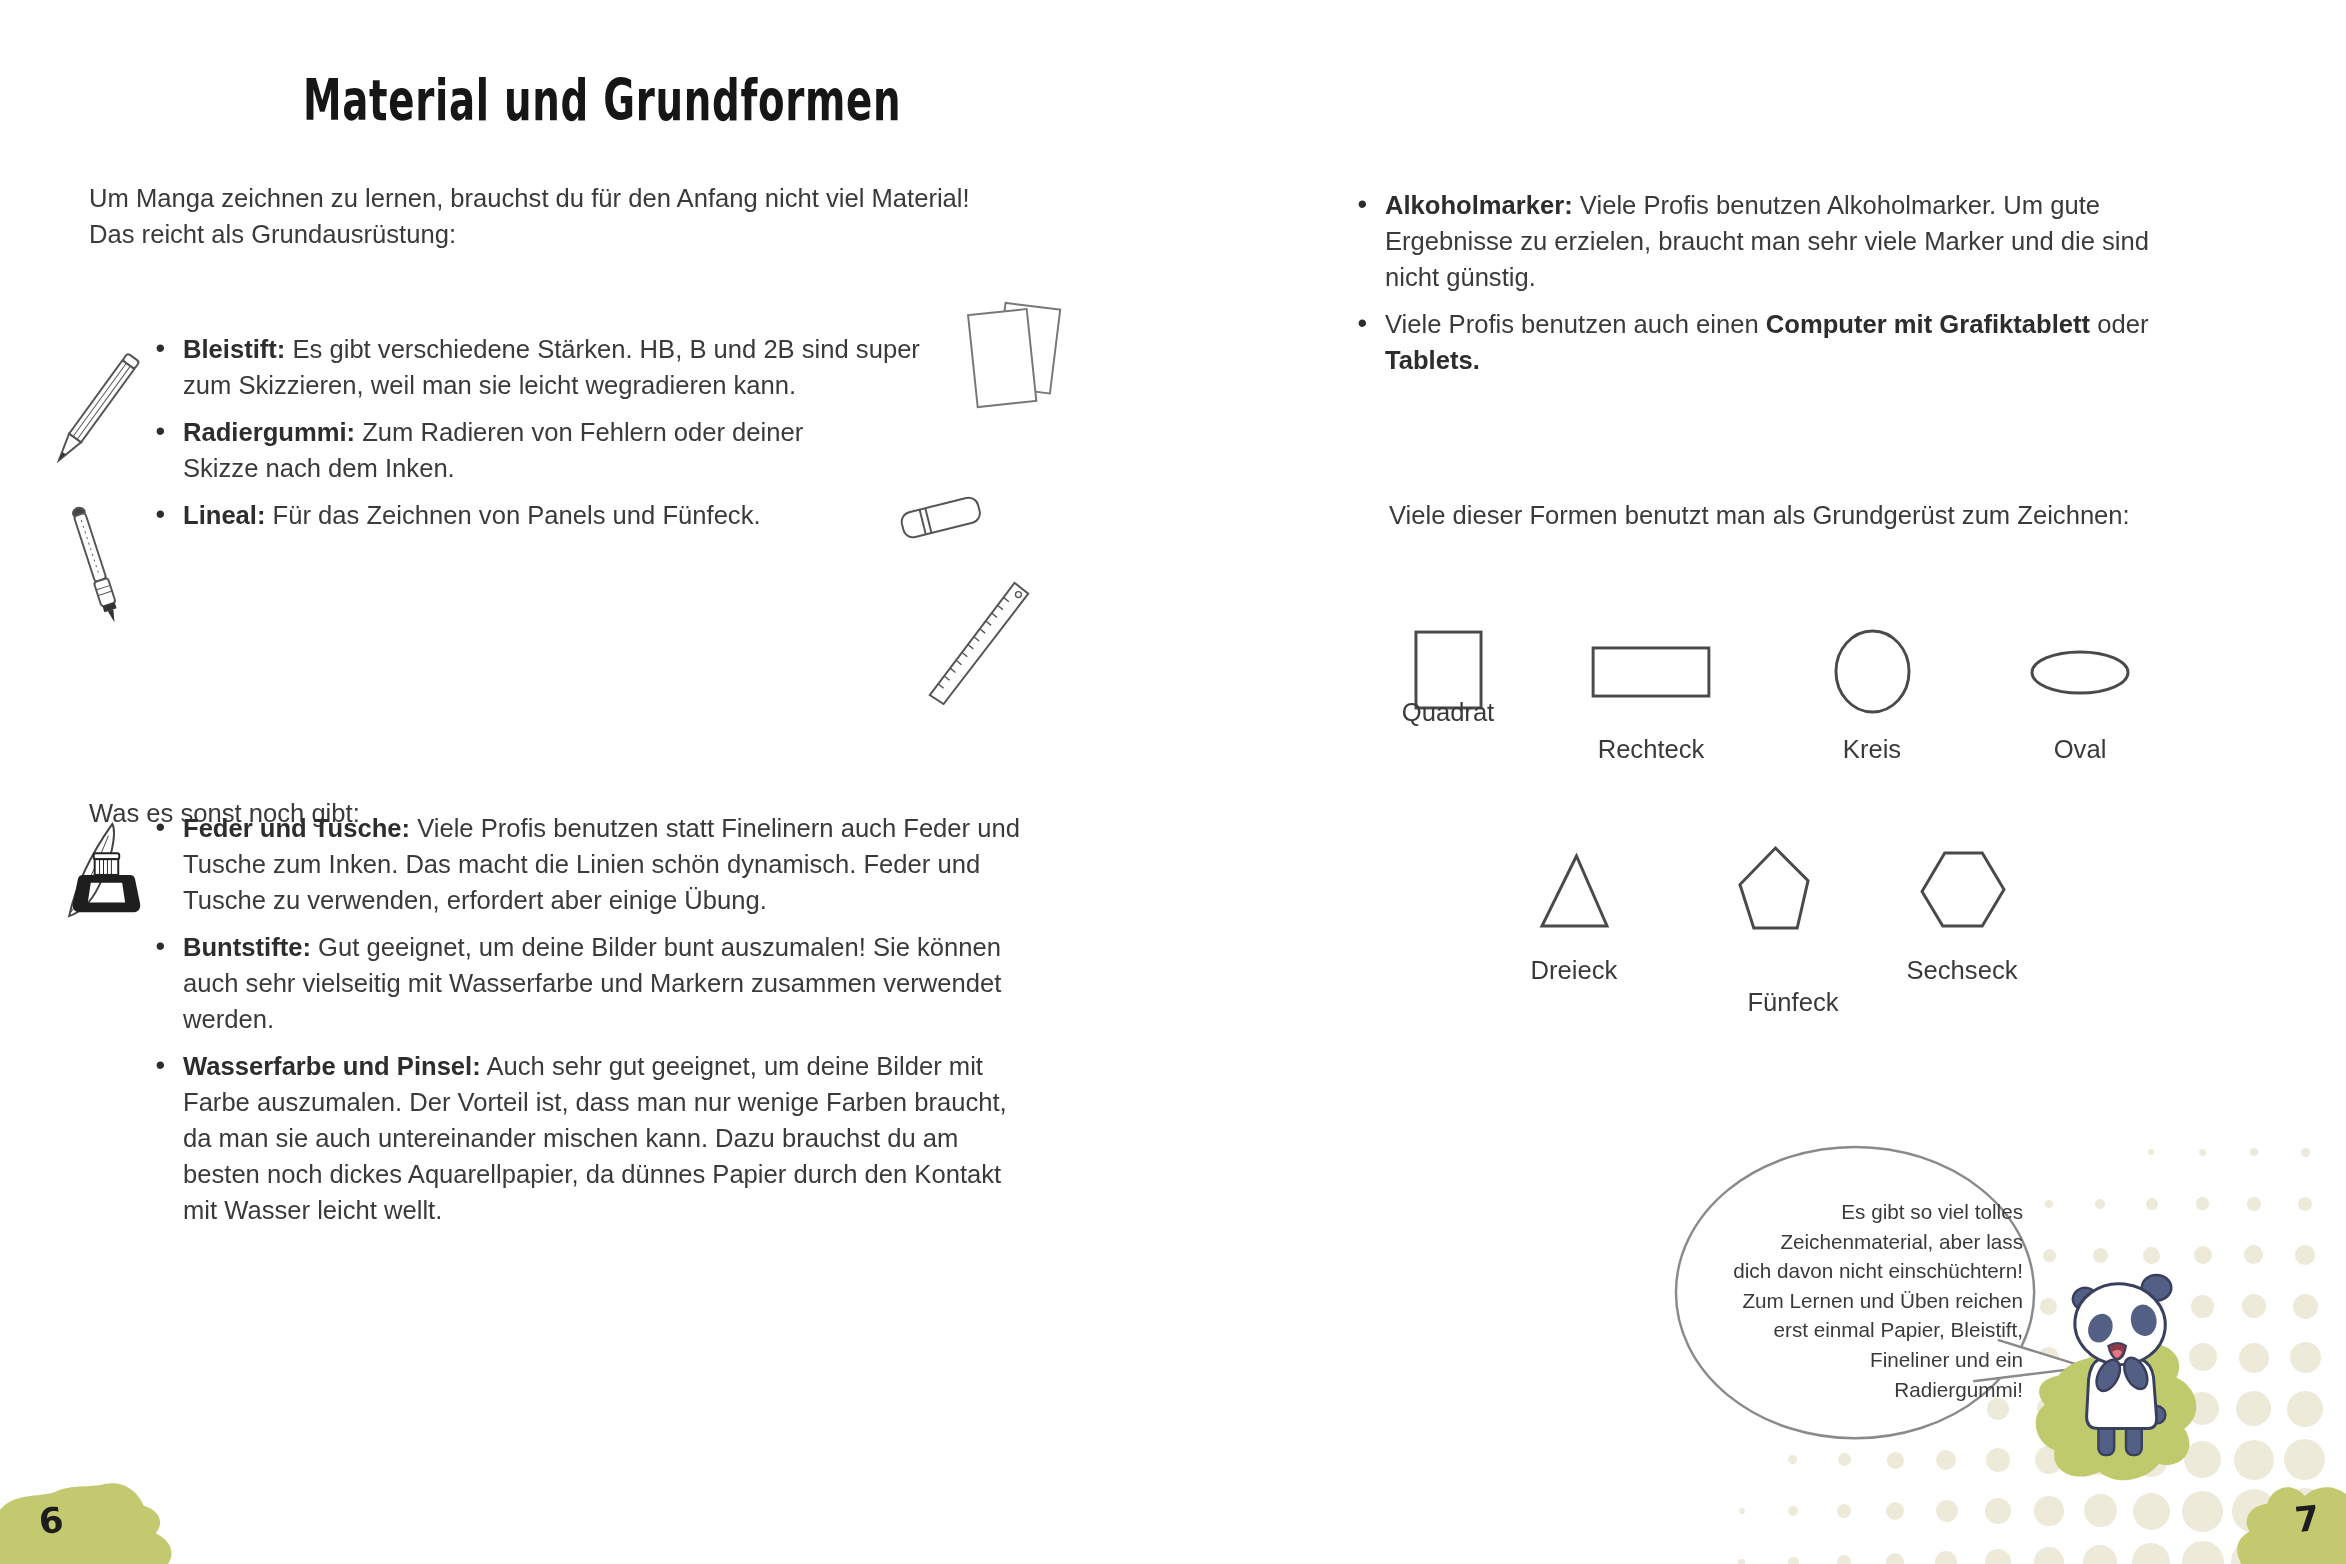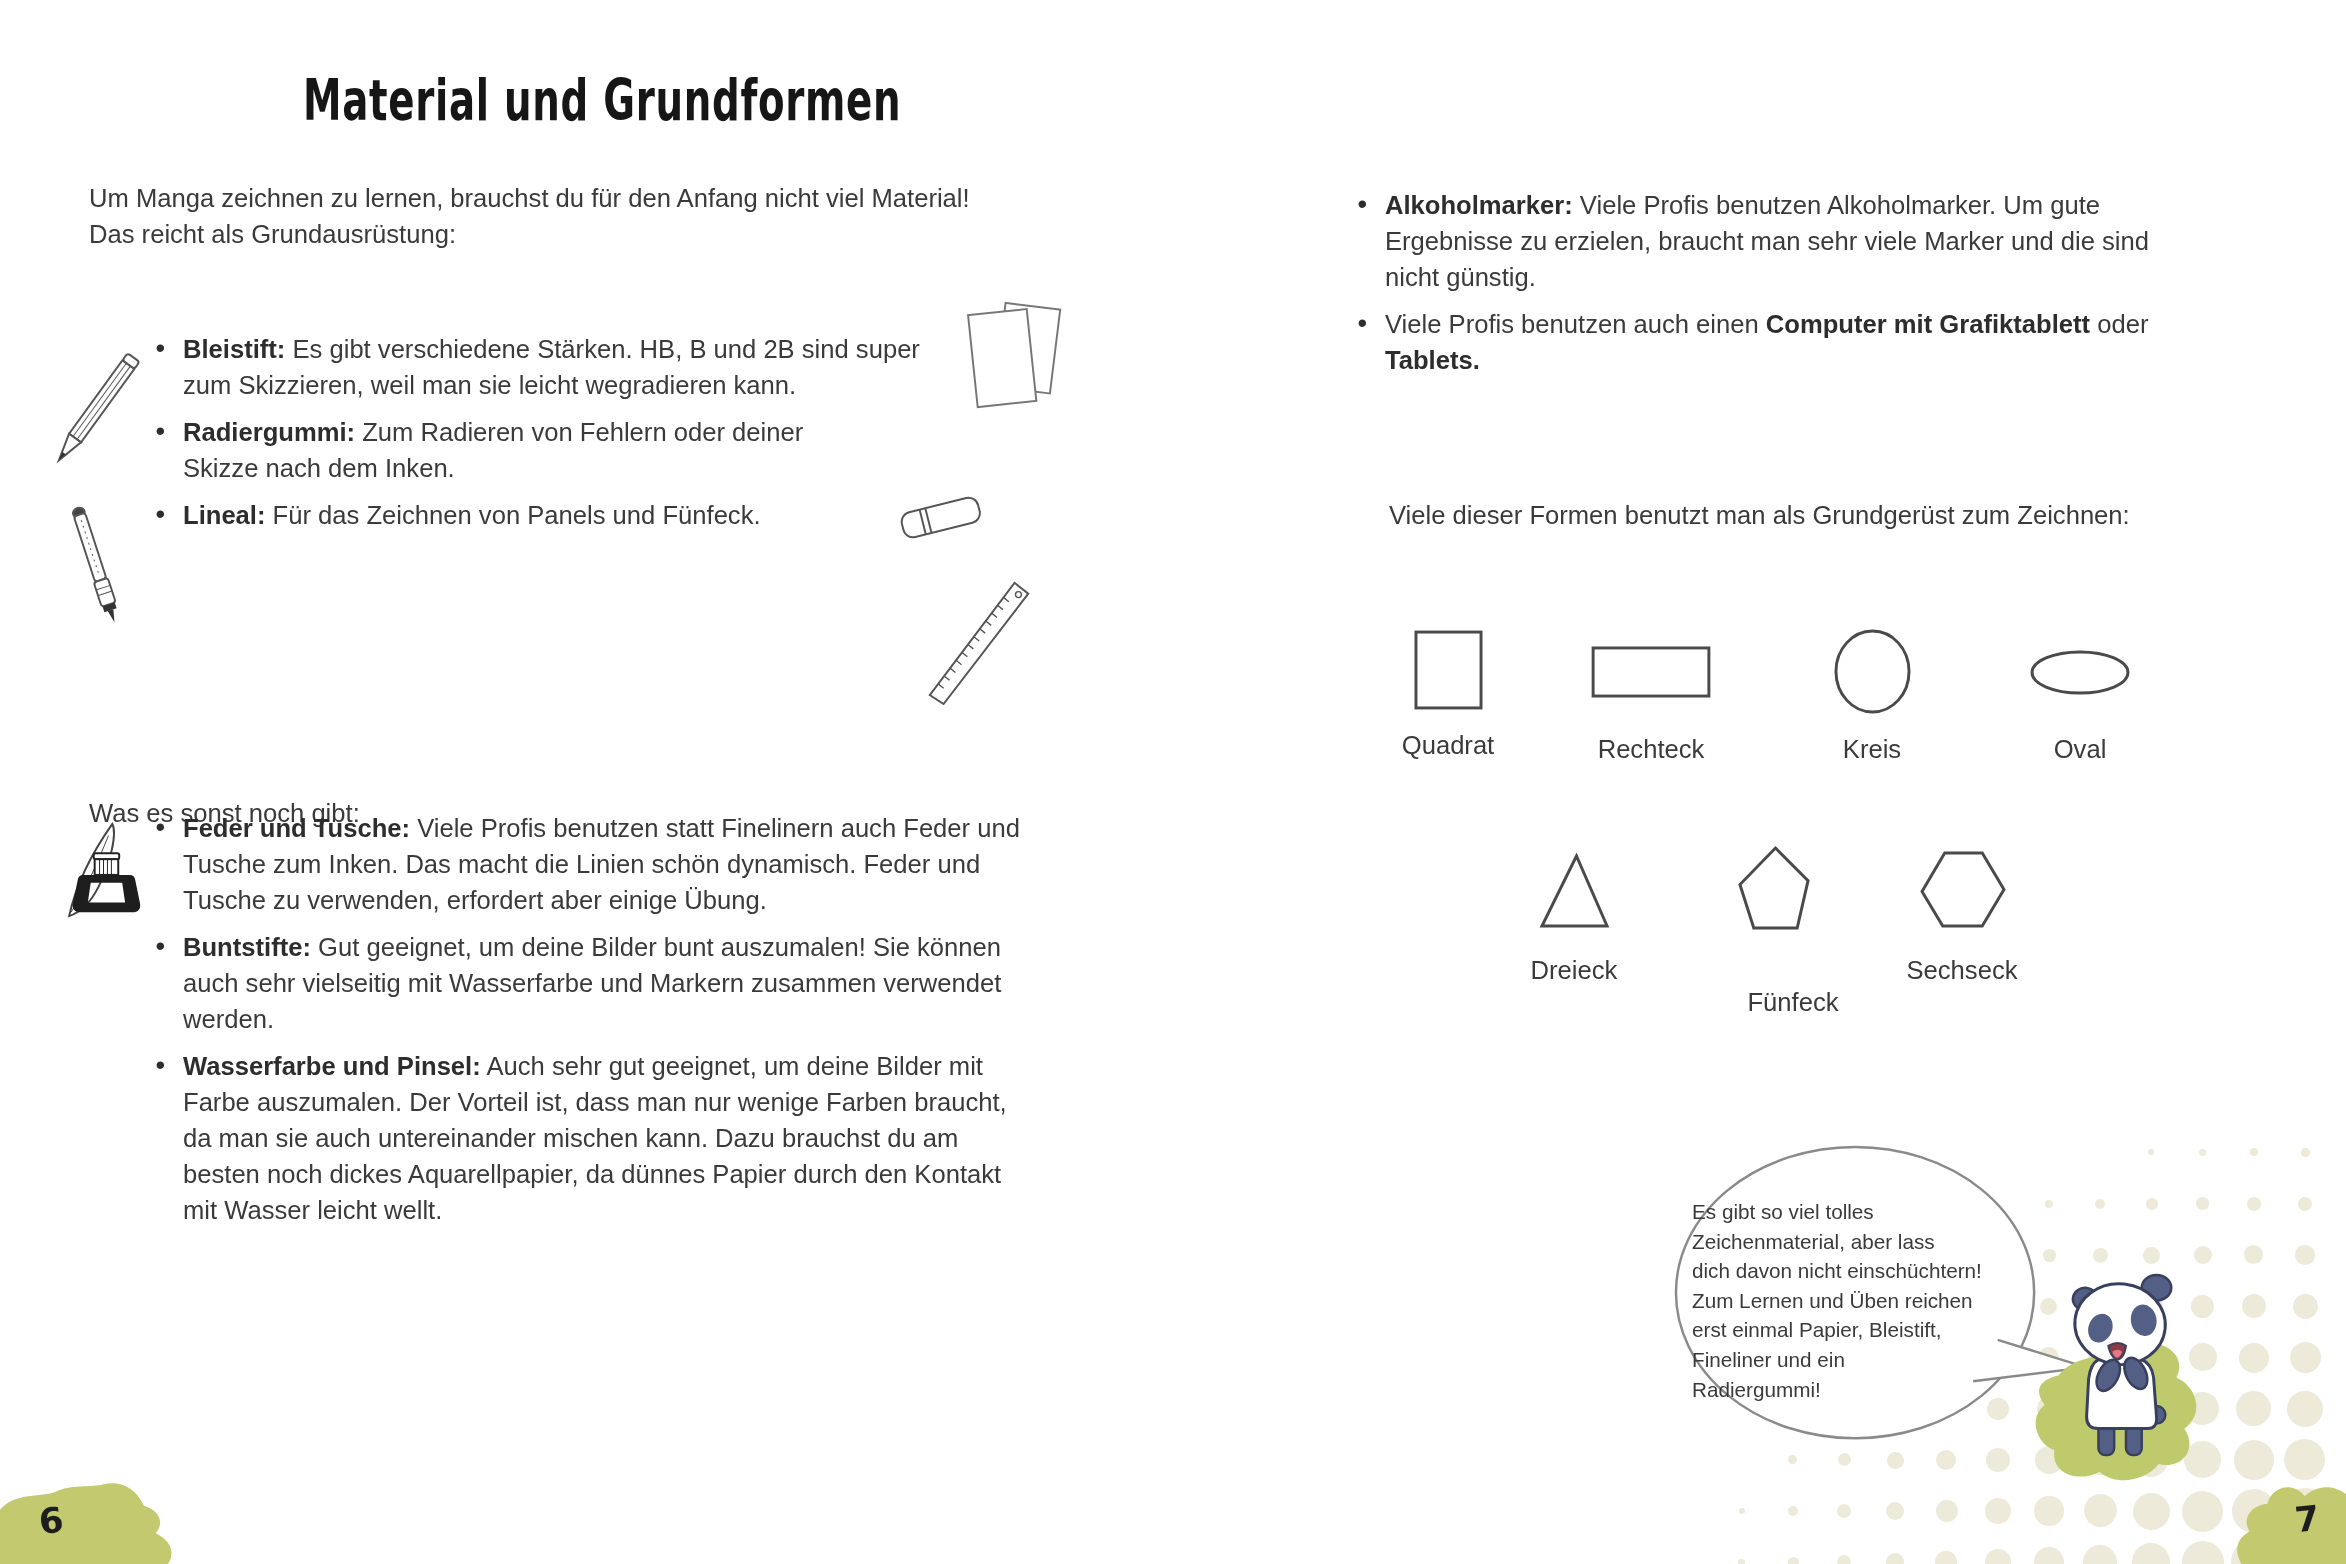--- a/index.html
+++ b/index.html
@@ -15,21 +15,21 @@
   .b{font-weight:700;color:#2d2d2d;}
   ul.blist{list-style:none;margin:0;padding:0;position:absolute;}
   ul.blist li{position:relative;margin:0 0 10.8px 0;font-size:25.6px;line-height:36px;white-space:pre-line;color:#3a3a3a;}
   ul.blist li::before{content:"\2022";position:absolute;left:-27.6px;top:-1px;font-size:27.6px;color:#2d2d2d;}
   
   .shape{position:absolute;}
   .shape svg{display:block;}
   .shape-label{position:absolute;font-size:25.6px;color:#3a3a3a;transform:translateX(-50%);white-space:nowrap;}
   
   .bubble{position:absolute;left:1673px;top:1143px;width:433px;height:313px;}
-  .bubble-text{position:absolute;left:1692px;top:1197px;width:331px;text-align:left;
+  .bubble-text{position:absolute;left:1692px;top:1197px;width:331px;text-align:right;
                font-size:20.7px;line-height:29.6px;color:#3a3a3a;white-space:pre-line;}
   
   .pagenum{position:absolute;font-size:35px;font-weight:800;color:#1d1d1d;font-family:"DejaVu Sans",sans-serif;}
   .dot{position:absolute;border-radius:50%;}
   .icon{position:absolute;}
 </style>
 </head>
 <body>
 
 <div class="canvas">
@@ -251,21 +251,21 @@
     <div class="shape" style="left:1833px;top:628px;">
       <svg width="79" height="87" viewBox="0 0 80 88">
           <ellipse cx="40" cy="44" rx="37" ry="41" fill="none" stroke="#4a4a4a" stroke-width="3"></ellipse>
         </svg>
     </div>
     <div class="shape" style="left:2029px;top:649px;">
       <svg width="102" height="47" viewBox="0 0 104 48">
           <ellipse cx="52" cy="24" rx="49" ry="21" fill="none" stroke="#4a4a4a" stroke-width="3"></ellipse>
         </svg>
     </div>
-    <div class="shape-label" style="left:1448px;top:731px;text-align:right;">Quadrat</div>
+    <div class="shape-label" style="left:1448px;top:698px;text-align:right;">Quadrat</div>
     <div class="shape-label" style="left:1651px;top:735px;">Rechteck</div>
     <div class="shape-label" style="left:1872px;top:735px;">Kreis</div>
     <div class="shape-label" style="left:2080px;top:735px;">Oval</div>
 
     <div class="shape" style="left:1539px;top:853px;">
       <svg width="71" height="76" viewBox="0 0 72 77">
           <polygon points="38,3 3,74 69,74" fill="none" stroke="#4a4a4a" stroke-width="3"></polygon>
         </svg>
     </div>
     <div class="shape" style="left:1736px;top:845px;">

